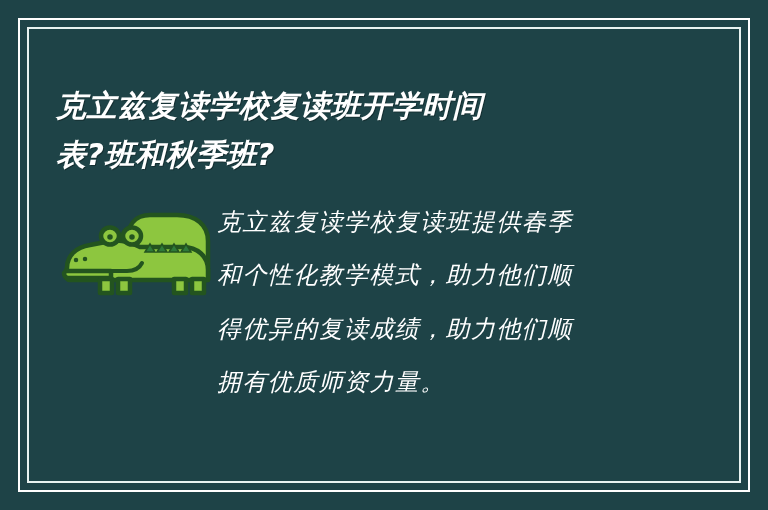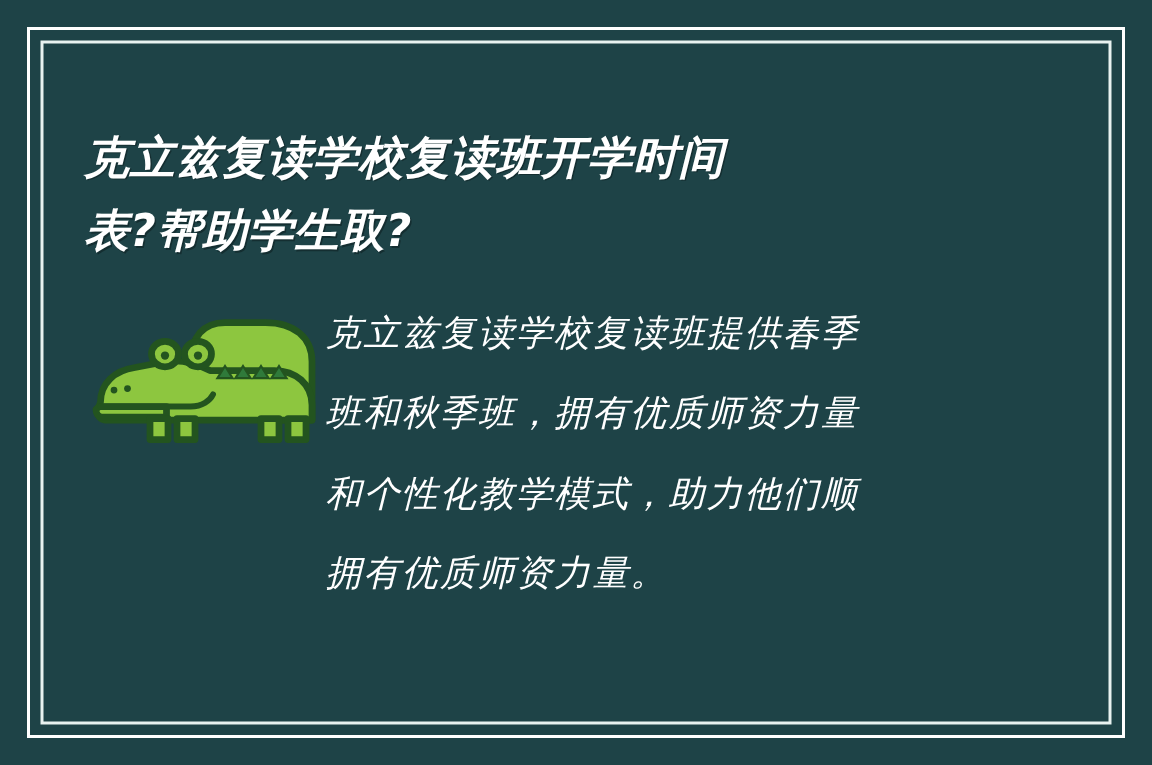--- a/index.html
+++ b/index.html
@@ -105,21 +105,21 @@
 </head>
 <body>
 
 <div class="card">
 
   <div class="frame-outer"></div>
   <div class="frame-inner"></div>
 
   <h1 class="heading">
     <span class="heading-line">克立兹复读学校复读班开学时间</span>
-    <span class="heading-line">表?帮助学生取?</span>
+    <span class="heading-line">表?班和秋季班?</span>
   </h1>
 
   <div class="content">
 
     <div class="mascot">
       <svg viewBox="0 0 330 210" xmlns="http://www.w3.org/2000/svg">
         <g stroke="#23541f" stroke-width="9" stroke-linejoin="round" stroke-linecap="round" fill="#8dc63f">
 
           <path d="M150 78
                    C150 40 168 22 196 22
@@ -170,19 +170,19 @@
           <path d="M186 96 L196 80 L206 96 Z"></path>
           <path d="M210 96 L220 80 L230 96 Z"></path>
           <path d="M234 96 L244 80 L254 96 Z"></path>
           <path d="M258 96 L268 80 L278 96 Z"></path>
         </g>
       </svg>
     </div>
 
     <div class="body-text">
       <span class="body-line">克立兹复读学校复读班提供春季</span>
-      <span class="body-line">班和秋季班，拥有优质师资力量</span>
       <span class="body-line">和个性化教学模式，助力他们顺</span>
+      <span class="body-line">得优异的复读成绩，助力他们顺</span>
       <span class="body-line">拥有优质师资力量。</span>
     </div>
 
   </div>
 </div>
 
 </body></html>

